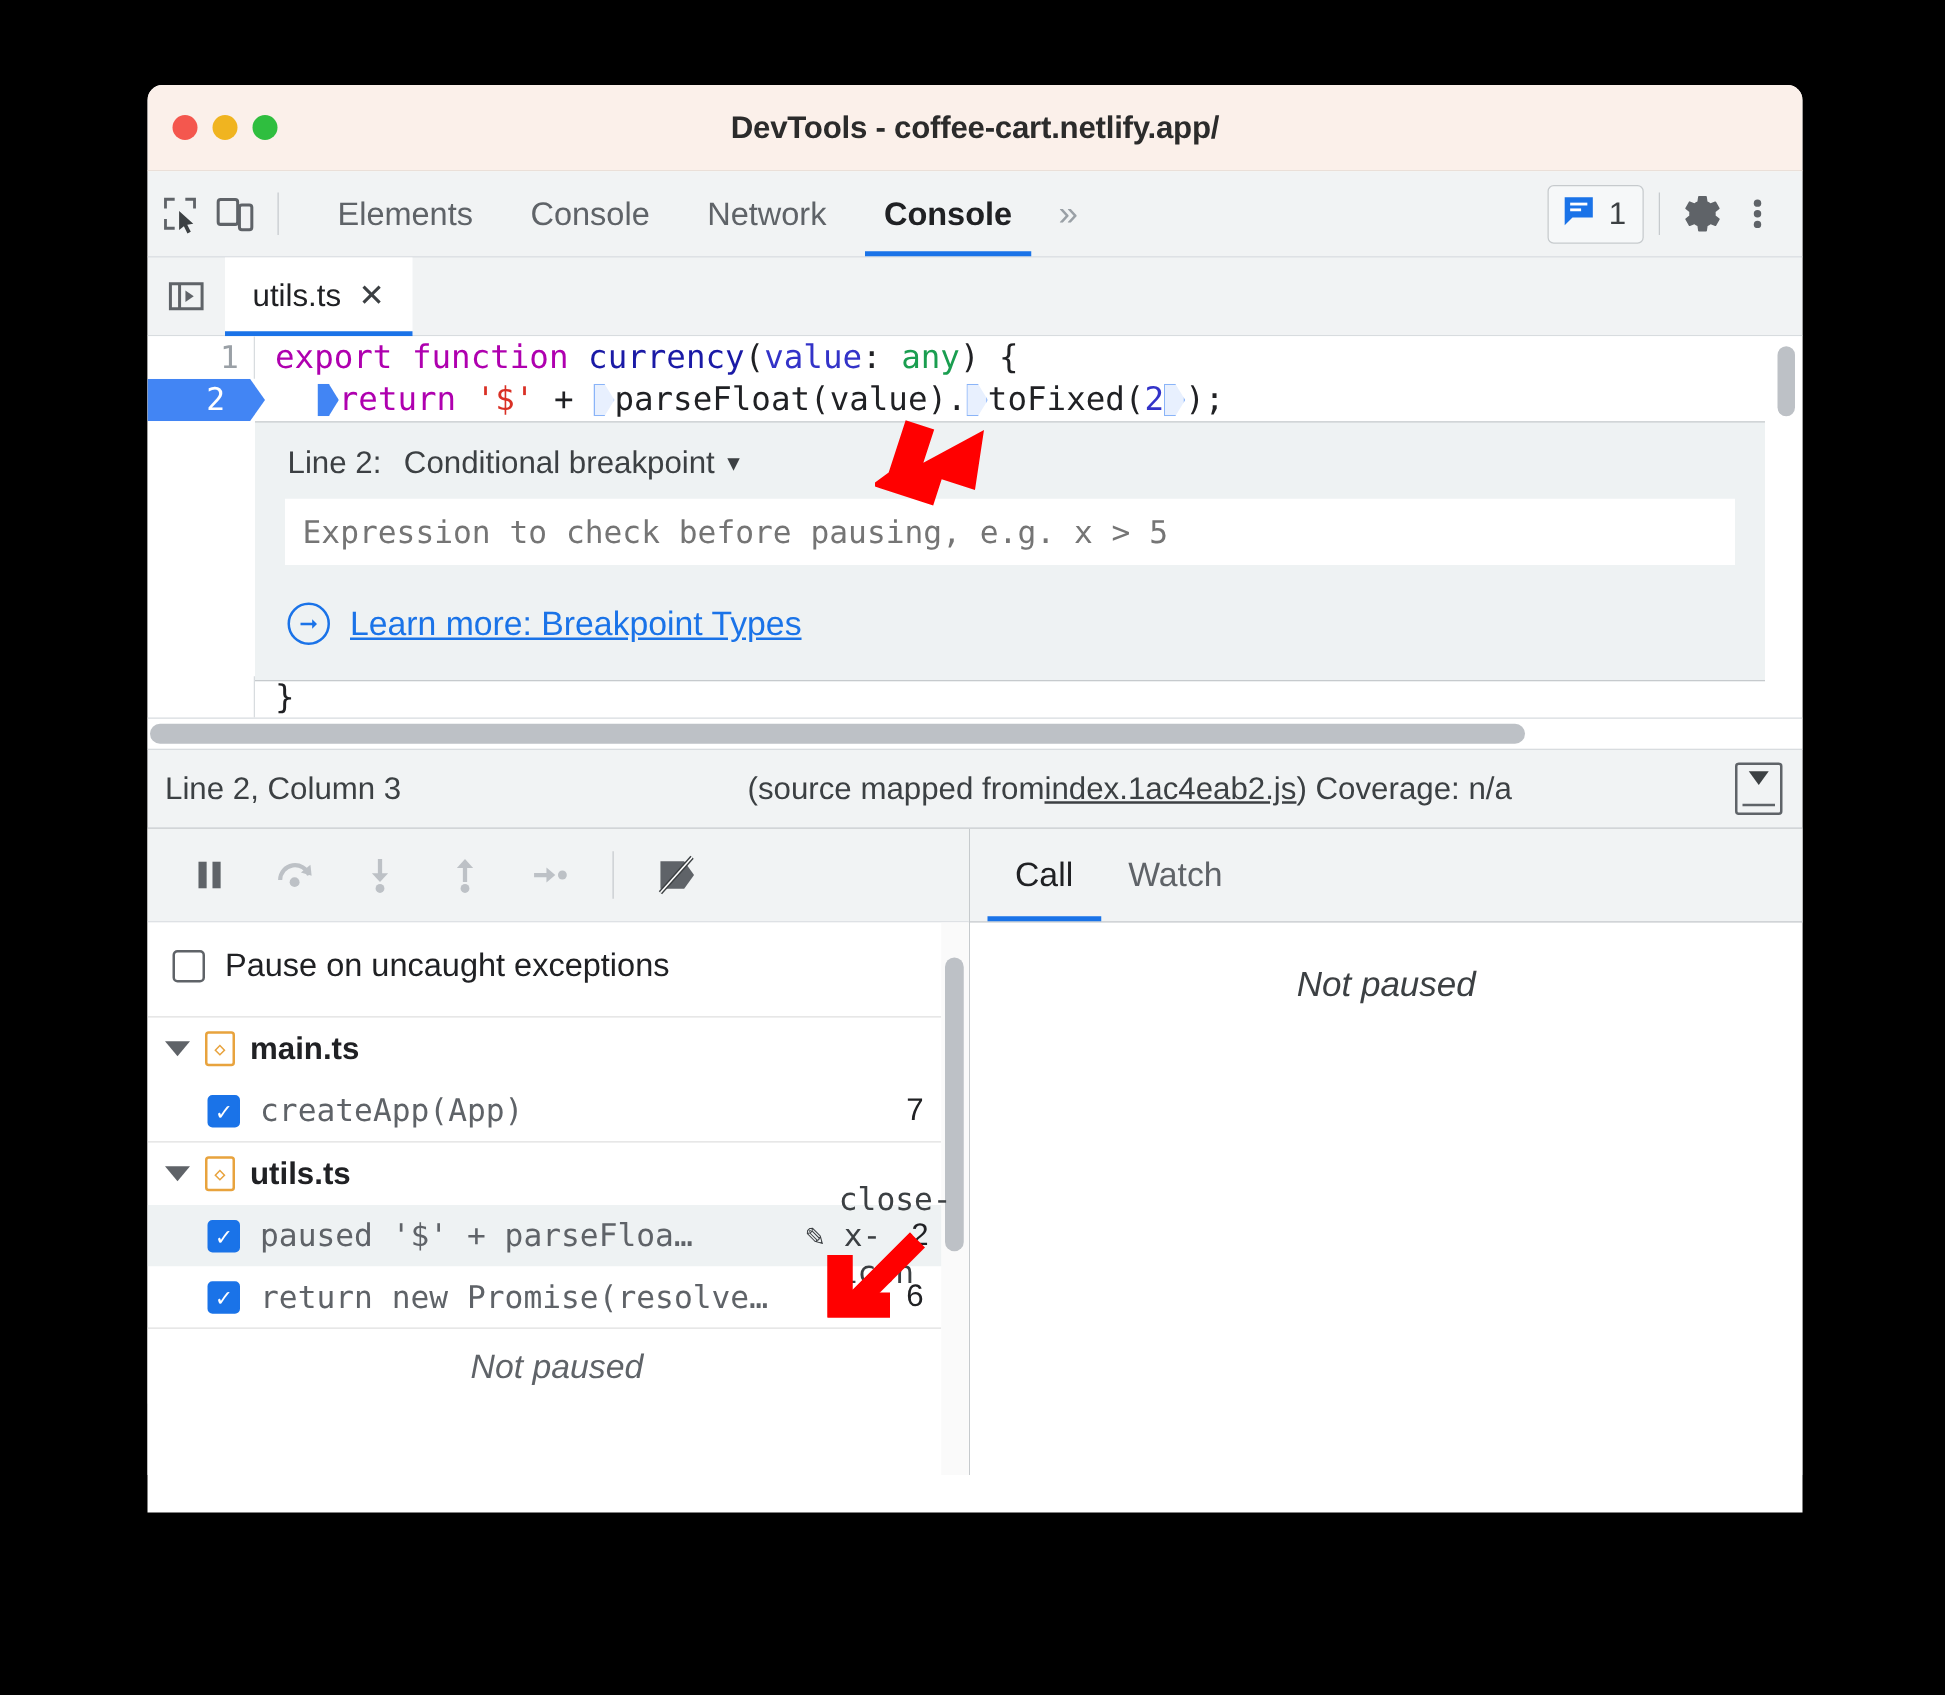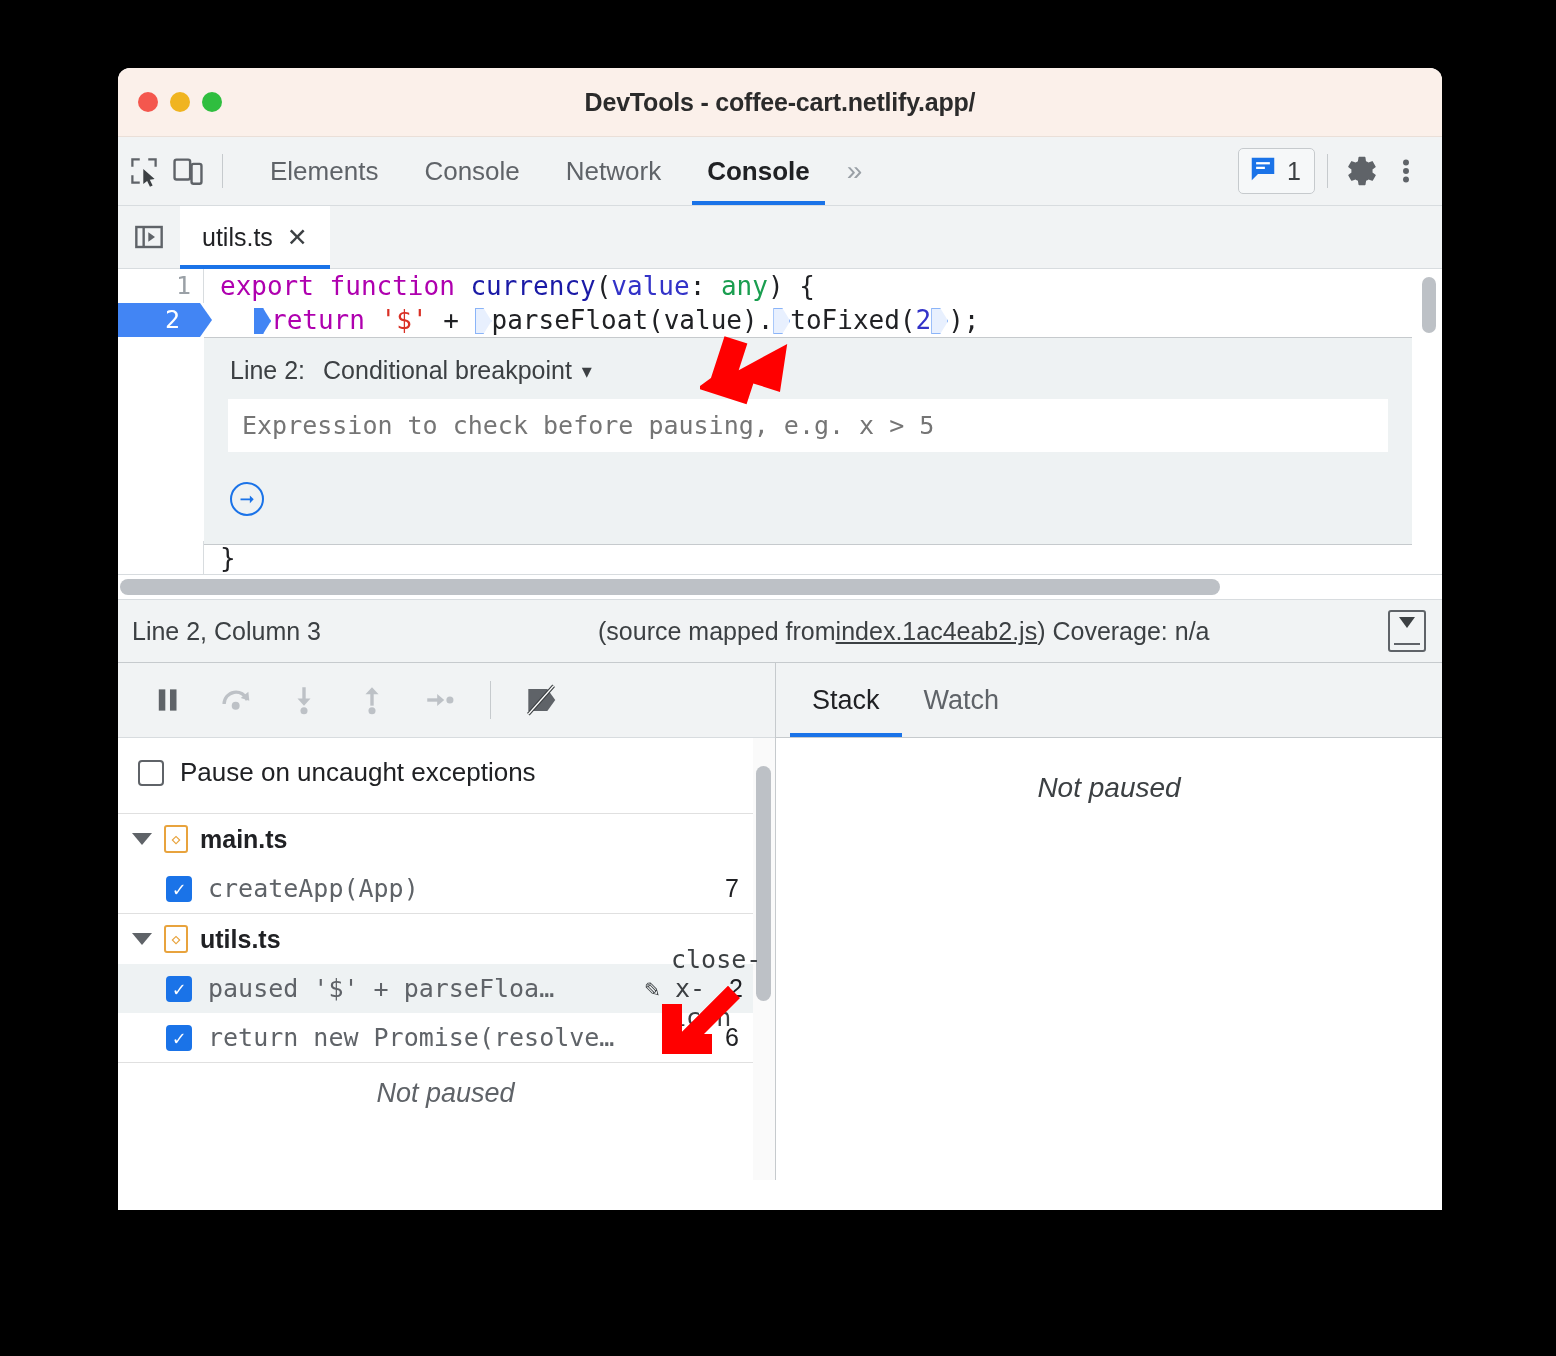--- a/index.html
+++ b/index.html
@@ -604,20 +604,21 @@
         <div class="bp-editor-head">
           <span>Line 2:</span>
           <span class="bp-type">
             <span>Conditional breakpoint</span>
             <span class="bp-caret">▾</span>
           </span>
         </div>
         <input class="bp-input" style="display: block; width: calc(100% - 48px); box-sizing: border-box;" placeholder="Expression to check before pausing, e.g. x &gt; 5">
         <div class="bp-learn">
           <span class="arrow-circle">➞</span>
+          <a class="bp-learn-link" href="#">Learn more: Breakpoint Types</a>
         </div>
       </div>
 
       <div class="code-row" style="position:absolute;left:0;bottom:24px;">
         <div class="gutter">&nbsp;</div>
         <div class="code-text">}</div>
       </div>
 
       <div class="vscroll-thumb"></div>
 
@@ -736,21 +737,21 @@
               <span class="lineno">6</span>
             </div>
 
             <div class="callstack-body">Not paused</div>
           </div>
         </div>
       </div>
 
       <div class="debug-right">
         <div class="sw-tabs">
-          <div class="sw-tab active">Stack</div>
+          <div class="sw-tab active">Call</div>
           <div class="sw-tab">Watch</div>
         </div>
         <div class="sw-body">Not paused</div>
       </div>
     </div>
   </div>
 
   <svg class="red-arrow" id="arrow1" width="90" height="75" viewBox="0 0 90 75">
     <path d="M78 2 L40 42 L40 14 L16 14 L16 58 L6 72 L14 72 L58 72 L58 50 L86 50 Z" fill="#ff0000" transform="rotate(18 45 37)"></path>
     <g transform="translate(2,0)">

